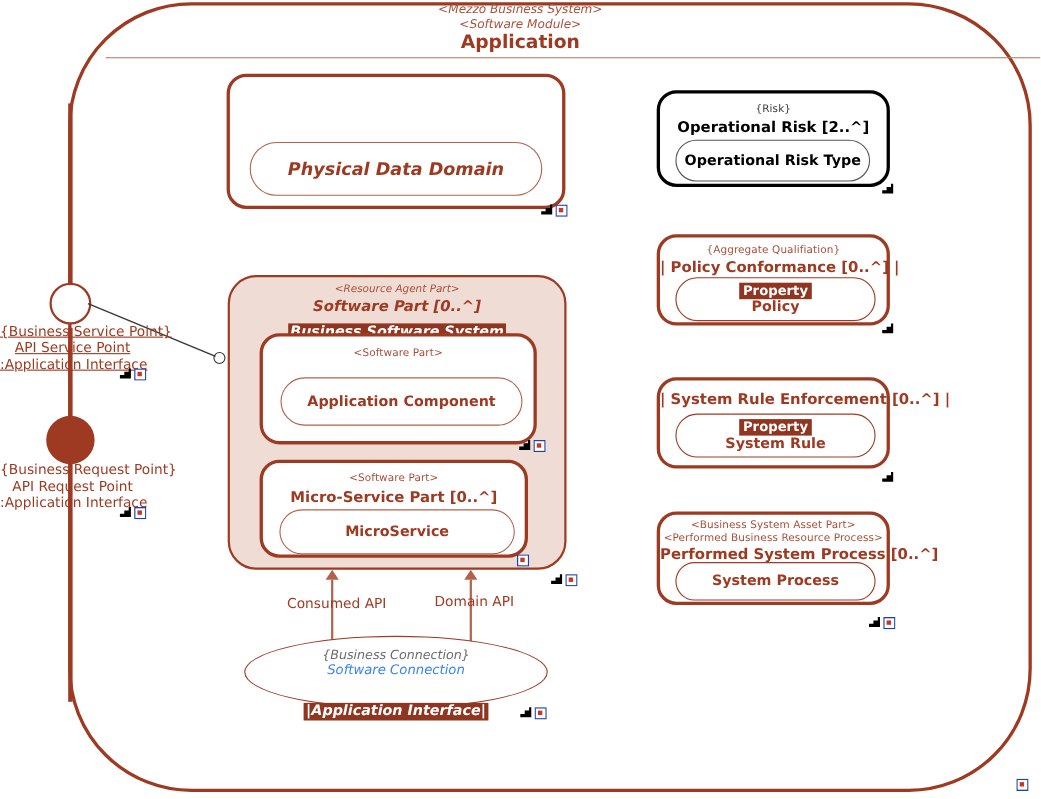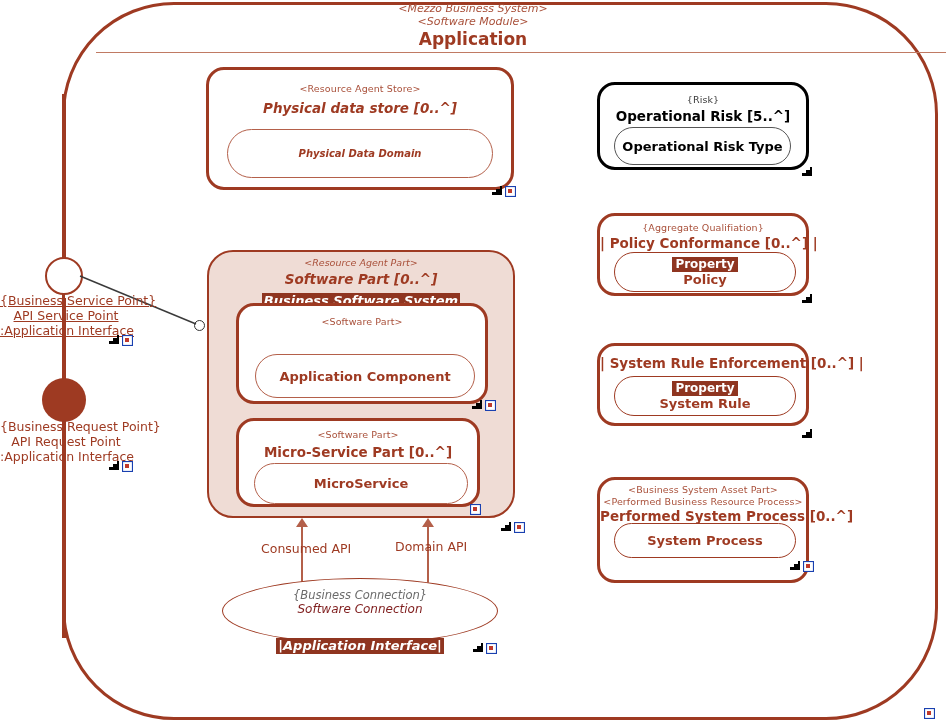--- a/index.html
+++ b/index.html
@@ -51,21 +51,21 @@
     line-height: 17px;
     white-space: nowrap;
   }
   .inner-label {
     font-size: 13px;
     color: #9e3a22;
     font-weight: 700;
     white-space: nowrap;
   }
   .inner-label-i {
-    font-size: 10px;
+    font-size: 16px;
     color: #9e3a22;
     font-weight: 700;
     font-style: italic;
     white-space: nowrap;
   }
   .hl {
     background: #8f3520;
     color: #ffffff;
     font-weight: 700;
     font-style: italic;
@@ -247,21 +247,21 @@
   }
   .ell-l1 {
     font-size: 11.5px;
     font-style: italic;
     color: #6b6b6b;
     line-height: 14px;
   }
   .ell-l2 {
     font-size: 12px;
     font-style: italic;
-    color: #7f1d1d;
+    color: #3b82f6;
     line-height: 15px;
   }
 
   
   .arrow-line {
     position: absolute;
     width: 1.6px;
     background: #b4604a;
   }
   .arrow-head {
@@ -341,24 +341,20 @@
     <svg class="ic-step" width="12" height="12" viewBox="0 0 12 12">
       <path d="M1 10 L1 7 L5 7 L5 4 L9 4 L9 1 L11 1 L11 10 Z" fill="#000"></path>
     </svg>
     <svg class="ic-sq" width="11" height="11" viewBox="0 0 11 11">
       <rect x="0.5" y="0.5" width="10" height="10" fill="#fff" stroke="#1940b0" stroke-width="1.2"></rect>
       <rect x="3" y="3" width="4" height="4" fill="#c0392b"></rect>
     </svg>
   </div>
 
   <div class="rbox" style="left:206px;top:67px;width:308px;height:123px;">
-    <div class="hdr" style="top:13px;">
-      <div class="stereo">&lt;Resource Agent Store&gt;</div>
-      <div class="ttl-i" style="margin-top:5px;">Physical data store [0..^]</div>
-    </div>
     <div class="pill" style="left:18px;top:59px;width:266px;height:49px;">
       <span class="inner-label-i">Physical Data Domain</span>
     </div>
   </div>
   <div class="icon-grp" style="left:491px;top:185px;">
     <svg class="ic-step" width="12" height="12" viewBox="0 0 12 12">
       <path d="M1 10 L1 7 L5 7 L5 4 L9 4 L9 1 L11 1 L11 10 Z" fill="#000"></path>
     </svg>
     <svg class="ic-sq" width="11" height="11" viewBox="0 0 11 11">
       <rect x="0.5" y="0.5" width="10" height="10" fill="#fff" stroke="#1940b0" stroke-width="1.2"></rect>
@@ -373,21 +369,21 @@
     <div class="ttl-i" style="margin-top:2px;">Software Part [0..^]</div>
     <div style="margin-top:2px;">
       <span class="hl">Business Software System</span>
     </div>
   </div>
 
   <div class="rbox" style="left:236px;top:303px;width:252px;height:101px;">
     <div class="hdr" style="top:10px;">
       <div class="stereo">&lt;Software Part&gt;</div>
     </div>
-    <div class="pill" style="left:16px;top:48px;width:220px;height:44px;">
+    <div class="pill" style="left:16px;top:37px;width:220px;height:44px;">
       <span class="inner-label">Application Component</span>
     </div>
   </div>
   <div class="icon-grp" style="left:471px;top:399px;">
     <svg class="ic-step" width="12" height="12" viewBox="0 0 12 12">
       <path d="M1 10 L1 7 L5 7 L5 4 L9 4 L9 1 L11 1 L11 10 Z" fill="#000"></path>
     </svg>
     <svg class="ic-sq" width="11" height="11" viewBox="0 0 11 11">
       <rect x="0.5" y="0.5" width="10" height="10" fill="#fff" stroke="#1940b0" stroke-width="1.2"></rect>
       <rect x="3" y="3" width="4" height="4" fill="#c0392b"></rect>
@@ -441,21 +437,21 @@
     </svg>
     <svg class="ic-sq" width="11" height="11" viewBox="0 0 11 11">
       <rect x="0.5" y="0.5" width="10" height="10" fill="#fff" stroke="#1940b0" stroke-width="1.2"></rect>
       <rect x="3" y="3" width="4" height="4" fill="#c0392b"></rect>
     </svg>
   </div>
 
   <div class="rbox-black" style="left:597px;top:82px;width:212px;height:88px;">
     <div class="hdr" style="top:9px;">
       <div class="stereo blk" style="color:#3a3a3a;">{Risk}</div>
-      <div class="ttl blk" style="margin-top:2px;">Operational Risk [5..^]</div>
+      <div class="ttl blk" style="margin-top:2px;">Operational Risk [2..^]</div>
     </div>
     <div class="pill-black" style="left:14px;top:42px;width:177px;height:38px;">
       <span class="inner-label blk">Operational Risk Type</span>
     </div>
   </div>
   <div class="icon-grp" style="left:801px;top:166px;">
     <svg class="ic-step" width="12" height="12" viewBox="0 0 12 12">
       <path d="M1 10 L1 7 L5 7 L5 4 L9 4 L9 1 L11 1 L11 10 Z" fill="#000"></path>
     </svg>
   </div>
@@ -484,21 +480,21 @@
       <span class="hl-sm">Property</span>
       <span class="inner-label">System Rule</span>
     </div>
   </div>
   <div class="icon-grp" style="left:801px;top:428px;">
     <svg class="ic-step" width="12" height="12" viewBox="0 0 12 12">
       <path d="M1 10 L1 7 L5 7 L5 4 L9 4 L9 1 L11 1 L11 10 Z" fill="#000"></path>
     </svg>
   </div>
 
-  <div class="rbox" style="left:597px;top:477px;width:212px;height:106px;">
+  <div class="rbox" style="left:597px;top:465px;width:212px;height:85px;">
     <div class="hdr" style="top:4px;">
       <div class="stereo">&lt;Business System Asset Part&gt;</div>
       <div class="stereo">&lt;Performed Business Resource Process&gt;</div>
       <div class="ttl" style="margin-top:0px;">Performed System Process [0..^]</div>
     </div>
     <div class="pill pill-dark" style="left:14px;top:43px;width:182px;height:35px;">
       <span class="inner-label">System Process</span>
     </div>
   </div>
   <div class="icon-grp" style="left:789px;top:560px;">

